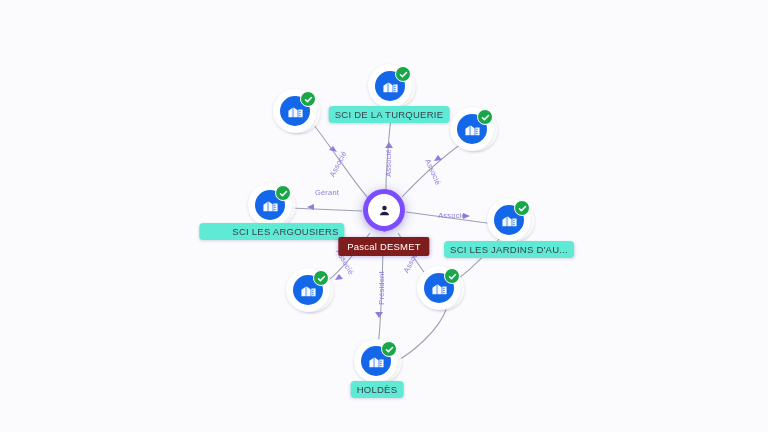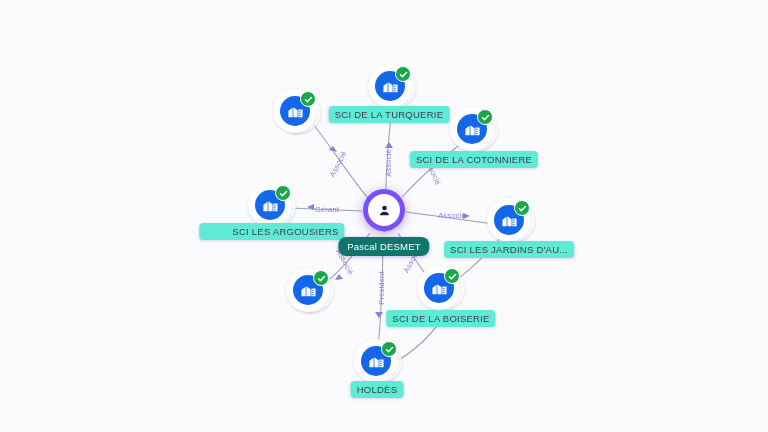--- a/index.html
+++ b/index.html
@@ -138,26 +138,26 @@
     display: flex;
     align-items: center;
     justify-content: center;
     z-index: 2;
   }
   .pin-inner svg { display:block; }
 
   .person-label {
     position: absolute;
     transform: translateX(-50%);
-    background: #0f766e;
+    background: #7f1d1d;
     color: #ffffff;
     font-size: 9.5px;
     letter-spacing: .2px;
     padding: 4px 9px;
-    border-radius: 8px;
+    border-radius: 2px;
     box-shadow: 0 1px 4px rgba(80,50,180,.35);
     white-space: nowrap;
     user-select: none;
     z-index: 5;
   }
 </style>
 </head>
 <body>
 
 <div id="canvas">
@@ -197,21 +197,21 @@
       <polygon points="379,318 383,312 375,312"></polygon>
     </g>
   </svg>
 
   <div class="edge-label" style="left:388px; top:163px; transform: translate(-50%,-50%) rotate(-90deg);">Associé</div>
 
   <div class="edge-label" style="left:338px; top:164px; transform: translate(-50%,-50%) rotate(-62deg);">Associé</div>
 
   <div class="edge-label" style="left:433px; top:172px; transform: translate(-50%,-50%) rotate(66deg);">Associé</div>
 
-  <div class="edge-label" style="left:327px; top:209px; transform: translate(-50%,-50%);">Gérant</div>
+  <div class="edge-label" style="left:327px; top:192px; transform: translate(-50%,-50%);">Gérant</div>
 
   <div class="edge-label" style="left:452px; top:215px; transform: translate(-50%,-50%);">Associé</div>
 
   <div class="edge-label" style="left:345px; top:262px; transform: translate(-50%,-50%) rotate(61deg);">Associé</div>
 
   <div class="edge-label" style="left:412px; top:260px; transform: translate(-50%,-50%) rotate(-62deg);">Associé</div>
 
   <div class="edge-label" style="left:381px; top:288px; transform: translate(-50%,-50%) rotate(-90deg);">Président</div>
 
   <div class="node" style="left:392px; top:88px;">
@@ -276,21 +276,20 @@
           <rect x="17.4" y="17" width="1.6" height="1.6" fill="#1467e8"></rect>
         </svg>
       </div>
       <div class="check-badge">
         <svg width="9" height="9" viewBox="0 0 24 24" fill="none" stroke="#ffffff" stroke-width="4" stroke-linecap="round" stroke-linejoin="round">
             <path d="M4 12.5l5.2 5.2L20 6.5"></path>
           </svg>
       </div>
     </div>
   </div>
-  <div class="node-label" style="left:474px; top:151px;">SCI DE LA COTONNIERE</div>
 
   <div class="node" style="left:272px; top:207px;">
     <div class="node-stack">
       <div class="sheet s3"></div>
       <div class="sheet s2"></div>
       <div class="sheet s1"></div>
       <div class="node-disc">
         <svg width="17" height="17" viewBox="0 0 24 24" fill="#ffffff">
           <path d="M2 20V11l6-4.2V20H2zm7 0V6l6 4.2V20H9zm7 0V9h6v11h-6z" opacity=".95"></path>
           <rect x="3.6" y="13" width="1.8" height="1.8"></rect>
@@ -371,21 +370,20 @@
           <rect x="17.4" y="17" width="1.6" height="1.6" fill="#1467e8"></rect>
         </svg>
       </div>
       <div class="check-badge">
         <svg width="9" height="9" viewBox="0 0 24 24" fill="none" stroke="#ffffff" stroke-width="4" stroke-linecap="round" stroke-linejoin="round">
             <path d="M4 12.5l5.2 5.2L20 6.5"></path>
           </svg>
       </div>
     </div>
   </div>
-  <div class="node-label" style="left:441px; top:310px;">SCI DE LA BOISERIE</div>
 
   <div class="node" style="left:378px; top:363px;">
     <div class="node-stack">
       <div class="sheet s3"></div>
       <div class="sheet s2"></div>
       <div class="sheet s1"></div>
       <div class="node-disc">
         <svg width="17" height="17" viewBox="0 0 24 24" fill="#ffffff">
           <path d="M2 20V11l6-4.2V20H2zm7 0V6l6 4.2V20H9zm7 0V9h6v11h-6z" opacity=".95"></path>
           <rect x="3.6" y="13" width="1.8" height="1.8"></rect>

